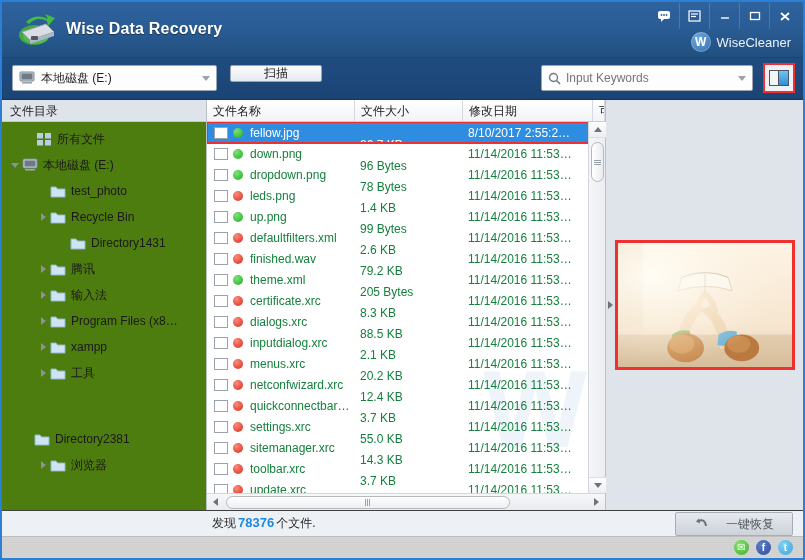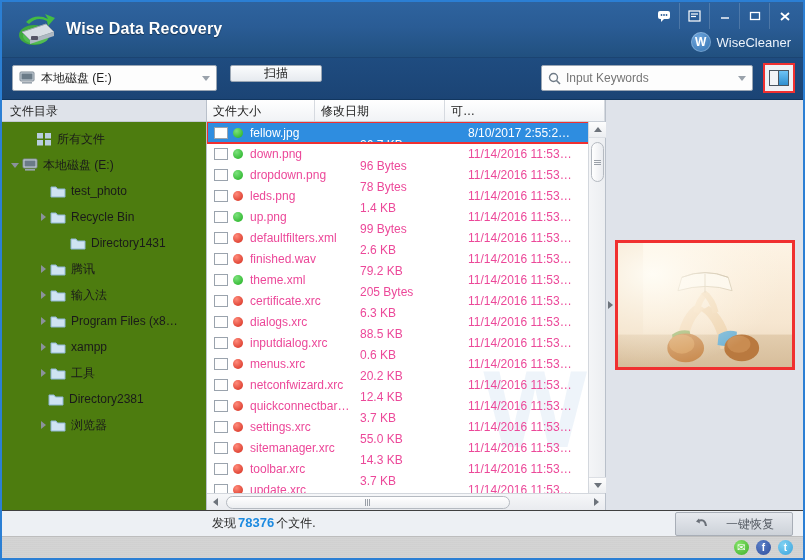--- a/index.html
+++ b/index.html
@@ -205,21 +205,21 @@
   .c-rec  { flex: 1 1 auto; }
 
   .rows {
     flex: 1;
     position: relative; z-index: 2;
     overflow: hidden;
   }
   .row {
     display: flex; align-items: center;
     height: 21px;
-    font-size: 12px; color: #ec4899;
+    font-size: 12px; color: #15803d;
     cursor: pointer;
     position: relative;
   }
   .row.sel {
     background: #2e8de0;
     color: #ffffff;
     outline: 2px solid #f03030;
     outline-offset: -1px;
     z-index: 3;
   }
@@ -546,21 +546,21 @@
           </div>
           <div class="tree-item" style="padding-left: 34px;">
             <span class="twisty">
               <span class="arrow-r"></span>
             </span>
             <span class="tree-ico"><svg viewBox="0 0 16 14" width="16" height="14">
                 <path d="M1 3 h5 l1.5 2 H15 v8 H1 Z" fill="#cfe3f2" stroke="#8fb6d4" stroke-width="1"></path>
               </svg></span>
             <span>工具</span>
           </div>
-          <div class="tree-item" style="padding-left: 32px;">
+          <div class="tree-item" style="padding-left: 18px; margin-top: 40px;">
             <span class="twisty"></span>
             <span class="tree-ico"><svg viewBox="0 0 16 14" width="16" height="14">
                 <path d="M1 3 h5 l1.5 2 H15 v8 H1 Z" fill="#cfe3f2" stroke="#8fb6d4" stroke-width="1"></path>
               </svg></span>
             <span>Directory2381</span>
           </div>
           <div class="tree-item" style="padding-left: 34px;">
             <span class="twisty">
               <span class="arrow-r"></span>
             </span>
@@ -569,20 +569,21 @@
               </svg></span>
             <span>浏览器</span>
           </div>
         </div>
     </div>
 
     <div class="filelist">
       <div class="watermark">W</div>
 
       <div class="col-head">
+        <div class="c-name">文件名称</div>
         <div class="c-size">文件大小</div>
         <div class="c-date">修改日期</div>
         <div class="c-rec">可…</div>
       </div>
 
       <div class="rows" id="rows">
           <div class="row sel">
             <span class="cb"></span>
             <span class="dot good"></span>
             <span class="f-name">fellow.jpg</span>
@@ -643,37 +644,37 @@
             <span class="dot good"></span>
             <span class="f-name">theme.xml</span>
             <span class="f-size">205 Bytes</span>
             <span class="f-date">11/14/2016 11:53…</span>
             <span class="f-rec">良</span>
           </div>
           <div class="row">
             <span class="cb"></span>
             <span class="dot bad"></span>
             <span class="f-name">certificate.xrc</span>
-            <span class="f-size">6.3 KB</span>
+            <span class="f-size">8.3 KB</span>
             <span class="f-date">11/14/2016 11:53…</span>
             <span class="f-rec">无</span>
           </div>
           <div class="row">
             <span class="cb"></span>
             <span class="dot bad"></span>
             <span class="f-name">dialogs.xrc</span>
             <span class="f-size">88.5 KB</span>
             <span class="f-date">11/14/2016 11:53…</span>
             <span class="f-rec">无</span>
           </div>
           <div class="row">
             <span class="cb"></span>
             <span class="dot bad"></span>
             <span class="f-name">inputdialog.xrc</span>
-            <span class="f-size">0.6 KB</span>
+            <span class="f-size">2.1 KB</span>
             <span class="f-date">11/14/2016 11:53…</span>
             <span class="f-rec">无</span>
           </div>
           <div class="row">
             <span class="cb"></span>
             <span class="dot bad"></span>
             <span class="f-name">menus.xrc</span>
             <span class="f-size">20.2 KB</span>
             <span class="f-date">11/14/2016 11:53…</span>
             <span class="f-rec">无</span>

